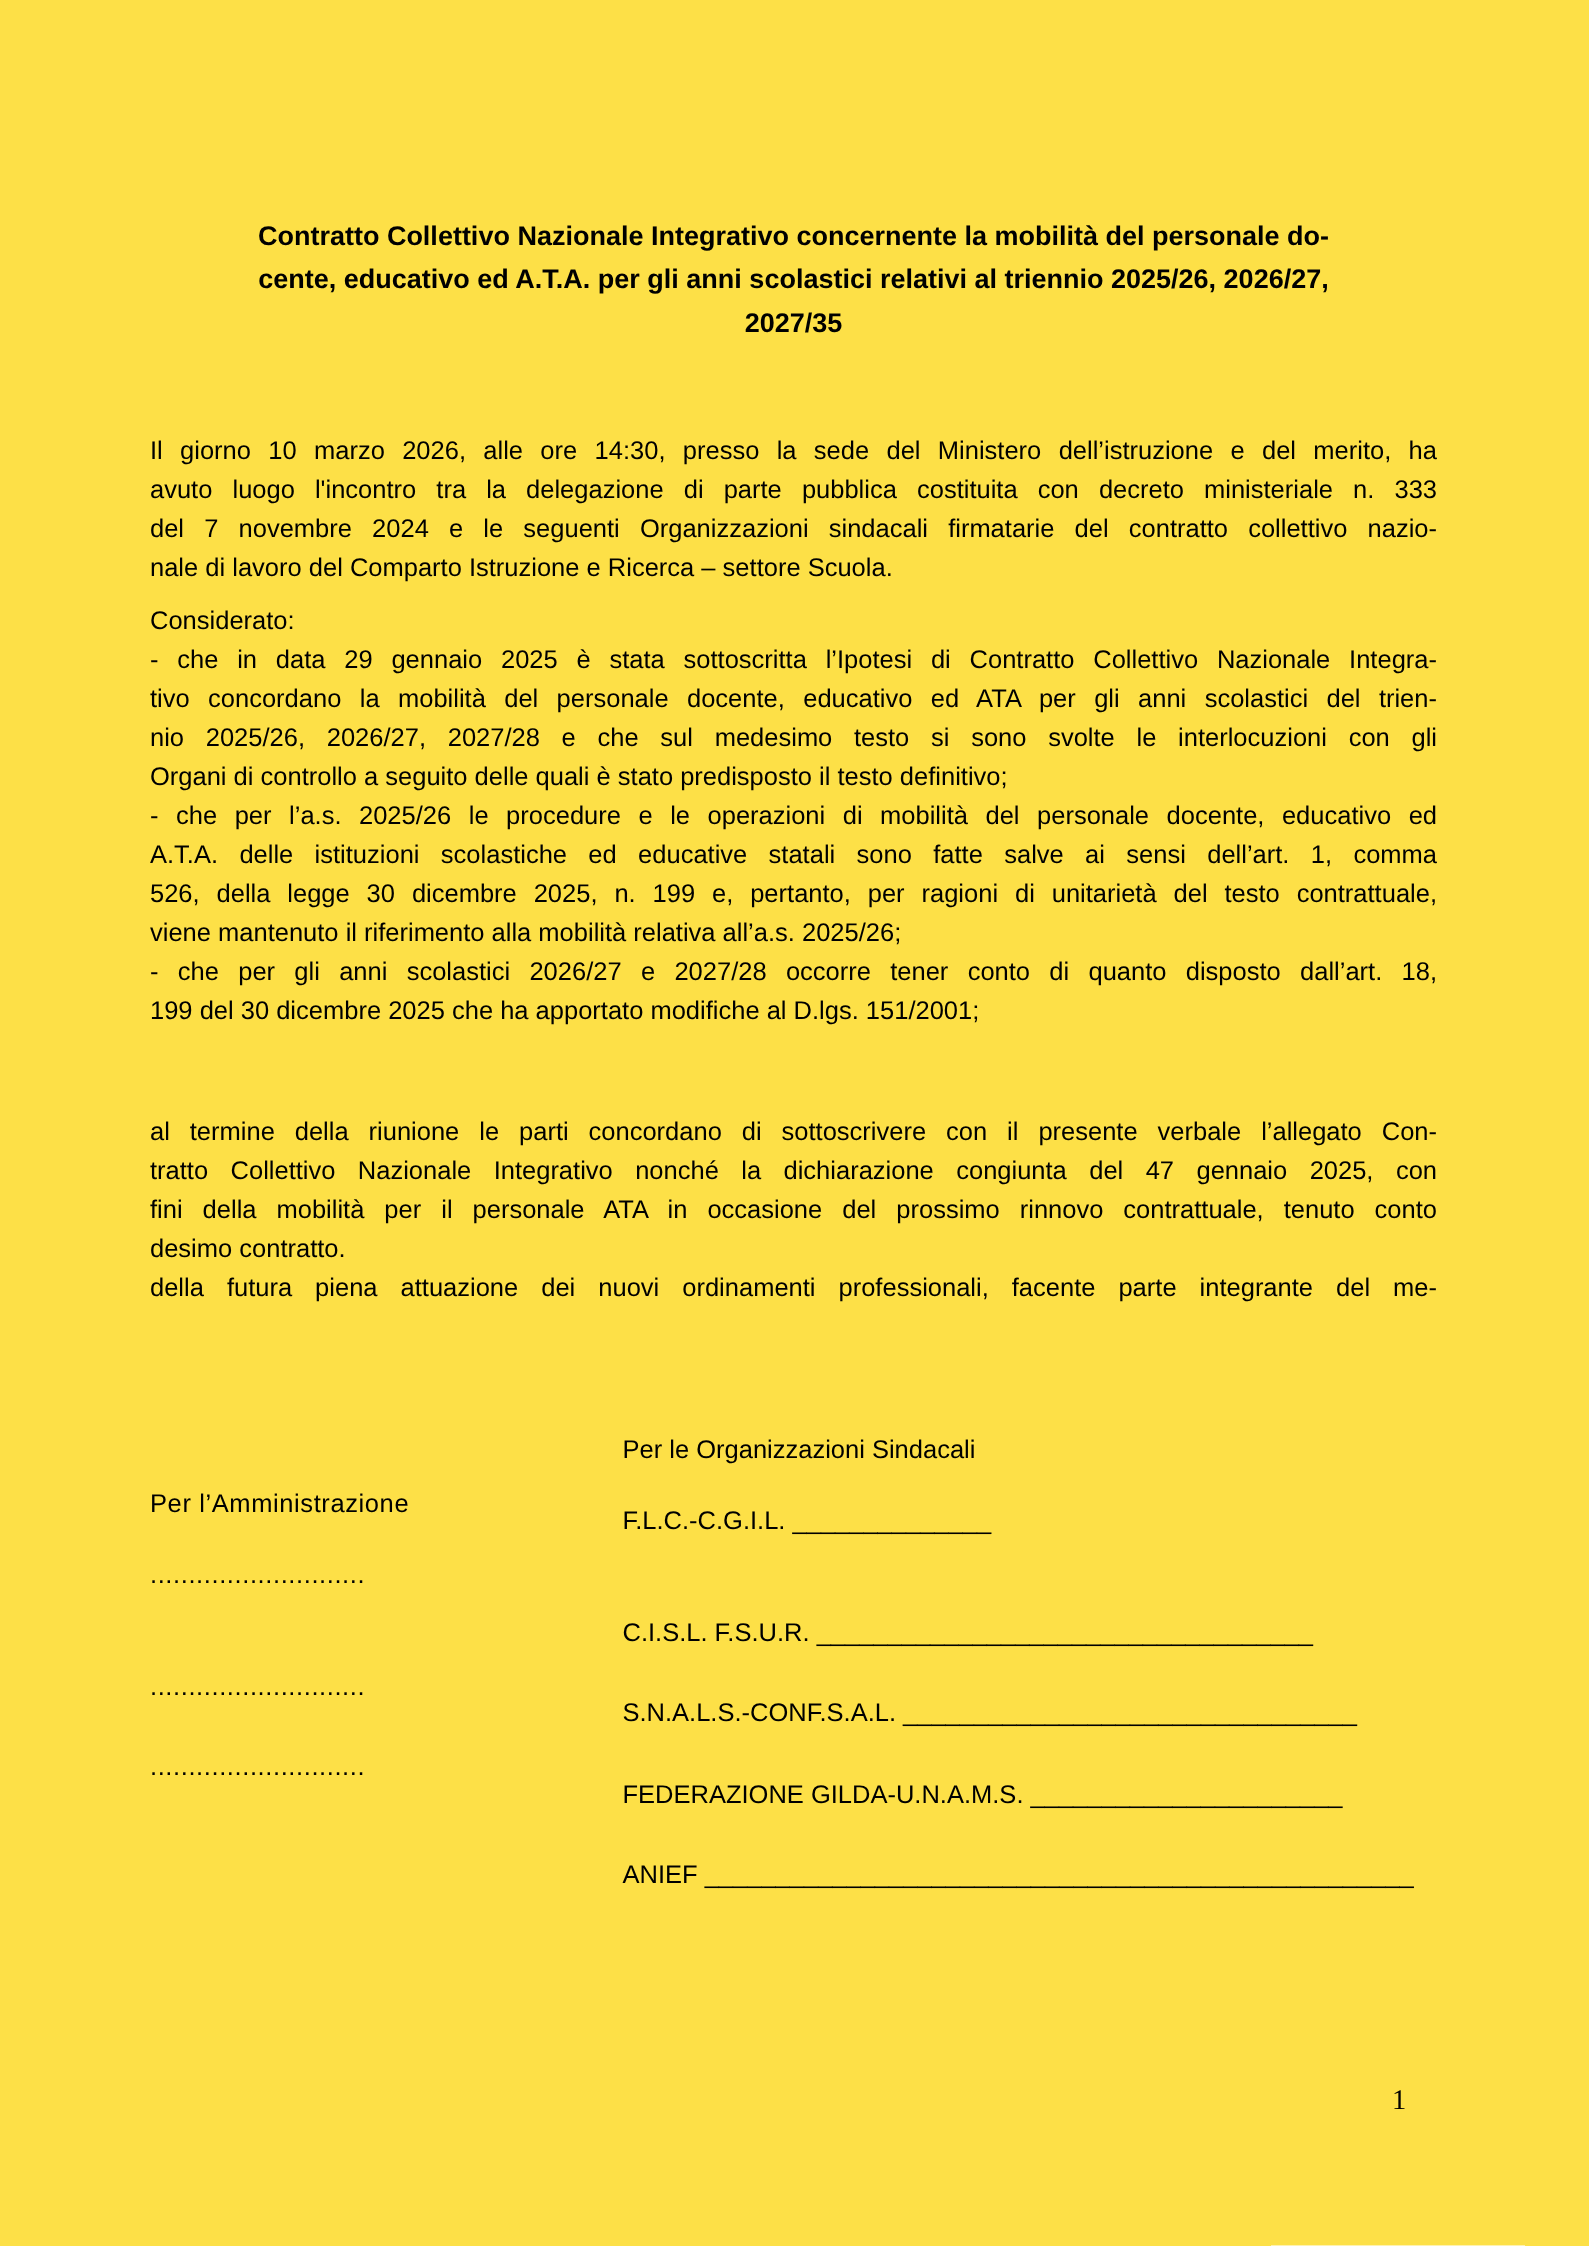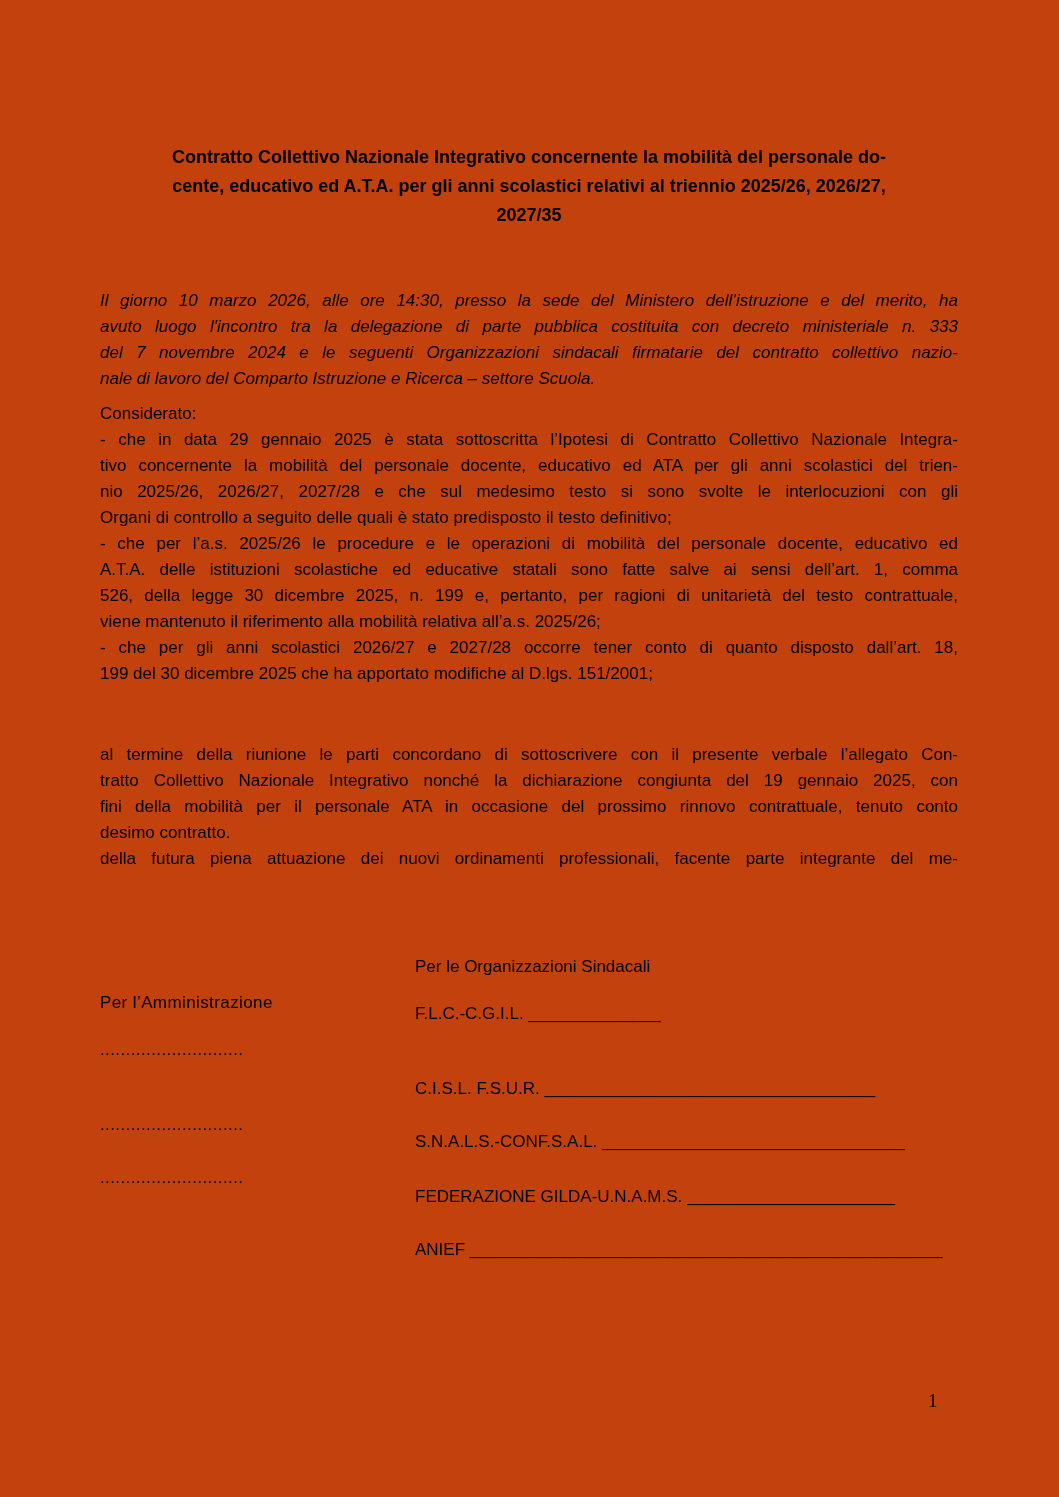--- a/index.html
+++ b/index.html
@@ -4,21 +4,21 @@
 <style>
   html, body {
     margin: 0;
     padding: 0;
     background: #ffffff;
   }
   .page {
     position: relative;
     width: 1059px;
     height: 1497px;
-    background: #c2410c;
+    background: #fde047;
     color: #000000;
     font-family: "Liberation Sans", "DejaVu Sans", sans-serif;
     overflow: hidden;
   }
   
   .tline {
     line-height: 26px;
     font-size: 17px;
     white-space: pre-wrap;
   }
@@ -40,21 +40,21 @@
     text-align: center;
     text-align-last: center;
     white-space: nowrap;
   }
   
   .para {
     position: absolute;
     left: 100px;
     width: 858px;
   }
-  .p-intro       { top: 288px; font-style: italic; }
+  .p-intro       { top: 288px; }
   .p-considerato { top: 401px; }
   .p-closing     { top: 742px; }
 
   
   .sig-headers, .sig-row {
     position: absolute;
     left: 100px;
     width: 858px;
     font-size: 17px;
     line-height: 26px;
@@ -105,34 +105,34 @@
   <div class="para p-intro">
       <div class="tline just">Il giorno 10 marzo 2026, alle ore 14:30, presso la sede del Ministero dell’istruzione e del merito, ha</div>
       <div class="tline just">avuto luogo l'incontro tra la delegazione di parte pubblica costituita con decreto ministeriale n. 333</div>
       <div class="tline just">del 7 novembre 2024 e le seguenti Organizzazioni sindacali firmatarie del contratto collettivo nazio-</div>
       <div class="tline">nale di lavoro del Comparto Istruzione e Ricerca – settore Scuola.</div>
     </div>
 
   <div class="para p-considerato">
       <div class="tline">Considerato:</div>
       <div class="tline just">- che in data 29 gennaio 2025 è stata sottoscritta l’Ipotesi di Contratto Collettivo Nazionale Integra-</div>
-      <div class="tline just">tivo concernente la mobilità del personale docente, educativo ed ATA per gli anni scolastici del trien-</div>
+      <div class="tline just">tivo concordano la mobilità del personale docente, educativo ed ATA per gli anni scolastici del trien-</div>
       <div class="tline just">nio 2025/26, 2026/27, 2027/28 e che sul medesimo testo si sono svolte le interlocuzioni con gli</div>
       <div class="tline">Organi di controllo a seguito delle quali è stato predisposto il testo definitivo;</div>
       <div class="tline just">- che per l’a.s. 2025/26 le procedure e le operazioni di mobilità del personale docente, educativo ed</div>
       <div class="tline just">A.T.A. delle istituzioni scolastiche ed educative statali sono fatte salve ai sensi dell’art. 1, comma</div>
       <div class="tline just">526, della legge 30 dicembre 2025, n. 199 e, pertanto, per ragioni di unitarietà del testo contrattuale,</div>
       <div class="tline">viene mantenuto il riferimento alla mobilità relativa all’a.s. 2025/26;</div>
       <div class="tline just">- che per gli anni scolastici 2026/27 e 2027/28 occorre tener conto di quanto disposto dall’art. 18,</div>
       <div class="tline">199 del 30 dicembre 2025 che ha apportato modifiche al D.lgs. 151/2001;</div>
     </div>
 
   <div class="para p-closing">
       <div class="tline just">al termine della riunione le parti concordano di sottoscrivere con il presente verbale l’allegato Con-</div>
-      <div class="tline just">tratto Collettivo Nazionale Integrativo nonché la dichiarazione congiunta del 19 gennaio 2025, con</div>
+      <div class="tline just">tratto Collettivo Nazionale Integrativo nonché la dichiarazione congiunta del 47 gennaio 2025, con</div>
       <div class="tline just">fini della mobilità per il personale ATA in occasione del prossimo rinnovo contrattuale, tenuto conto</div>
       <div class="tline">desimo contratto.</div>
       <div class="tline just">della futura piena attuazione dei nuovi ordinamenti professionali, facente parte integrante del me-</div>
     </div>
 
   <div class="sig-headers">
     <span class="sig-col-left">Per l’Amministrazione</span>
     <span class="sig-col-right">Per le Organizzazioni Sindacali</span>
   </div>
 

